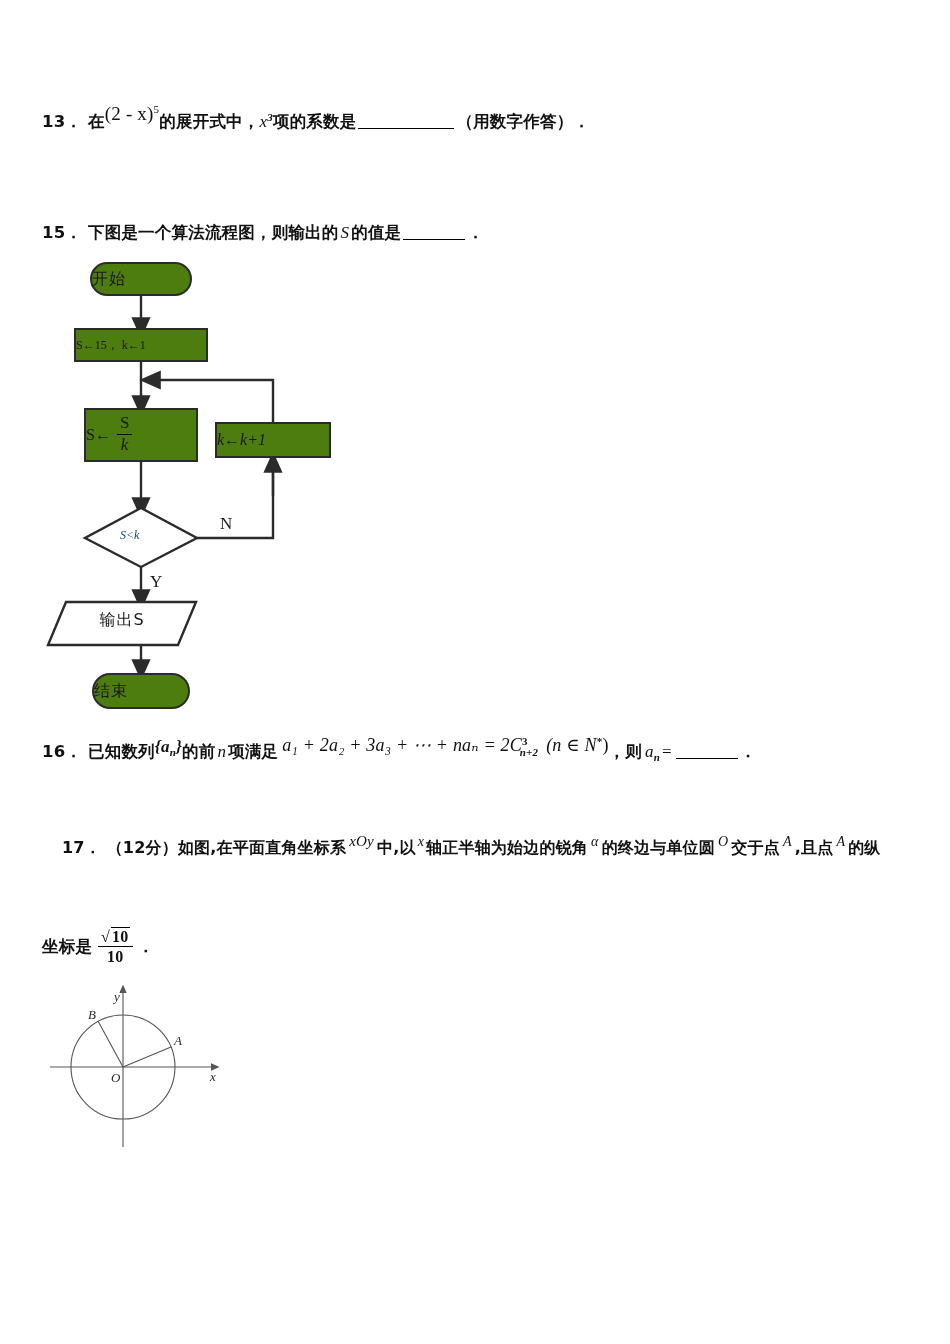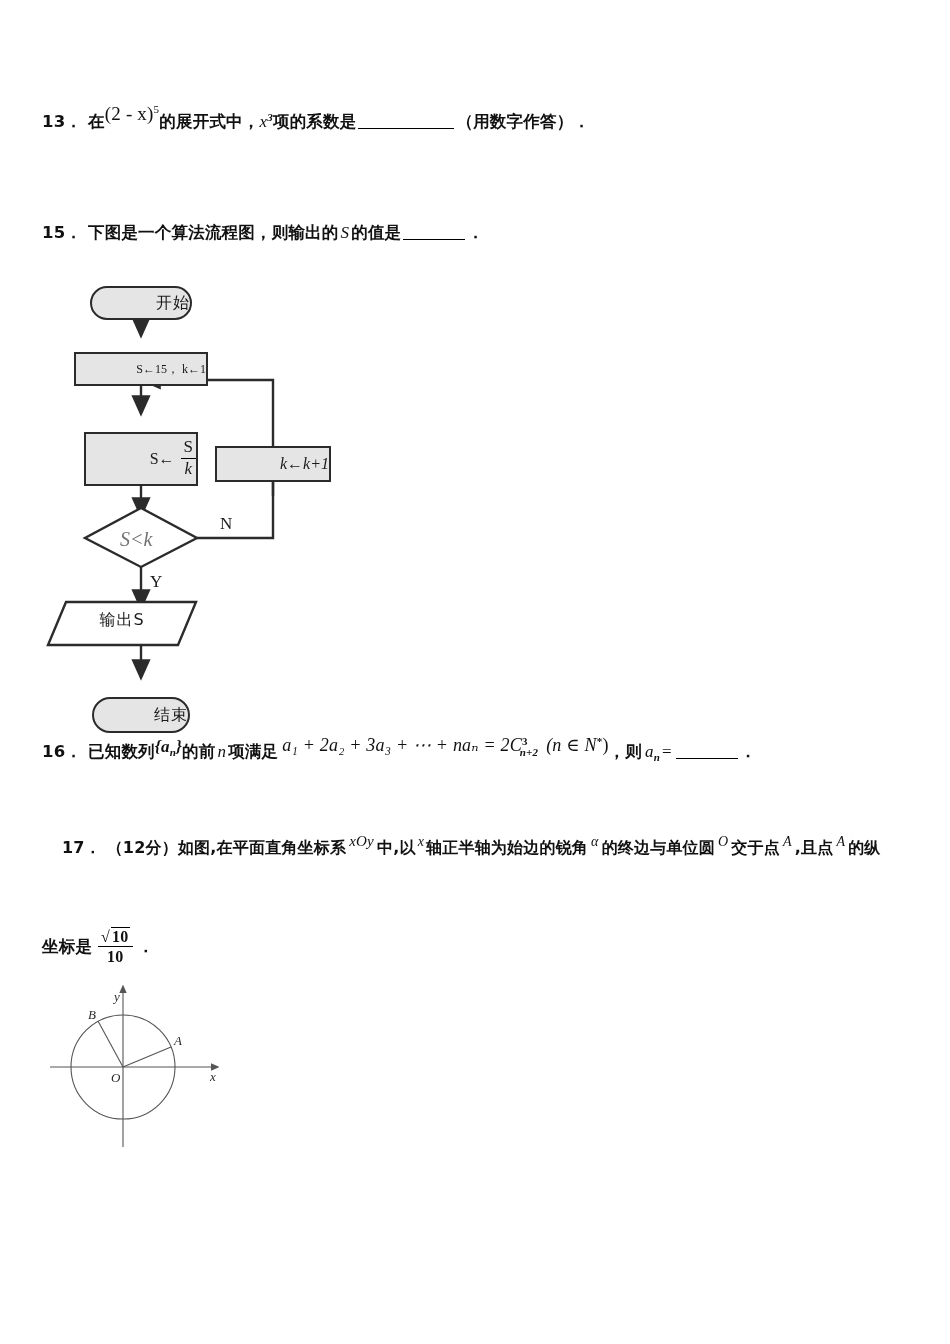--- a/index.html
+++ b/index.html
@@ -120,29 +120,28 @@
   .flow {
     position: absolute;
     left: 0;
     top: 250px;
     width: 420px;
     height: 480px;
   }
   .fl-node {
     position: absolute;
     border: 2.2px solid #2b2b2b;
-    background: #e5e5e5;
+    background: #4d7c0f;
     display: flex;
     align-items: center;
-    justify-content: flex-end;
+    justify-content: flex-start;
     box-sizing: border-box;
     font-family: "Liberation Serif", "DejaVu Serif", serif;
     font-size: 17px;
     color: #1a1a1a;
-    margin-top: 24px;
   }
   .fl-term {
     border-radius: 28px;
   }
   .fl-label-cn {
     font-family: "DejaVu Sans", "Liberation Sans", sans-serif;
     font-size: 16px;
     font-weight: normal;
     color: #1a1a1a;
     letter-spacing: 1px;
@@ -150,22 +149,22 @@
   .branch-letter {
     position: absolute;
     font-family: "Liberation Serif", serif;
     font-size: 17px;
     color: #1a1a1a;
   }
   .diamond-text {
     position: absolute;
     font-family: "Liberation Serif", serif;
     font-style: italic;
-    font-size: 20px;
-    color: #737373;
+    font-size: 12px;
+    color: #0c4a6e;
     text-align: right;
   }
   
   .circfig {
     position: absolute;
     left: 40px;
     top: 975px;
     width: 230px;
     height: 195px;
   }

